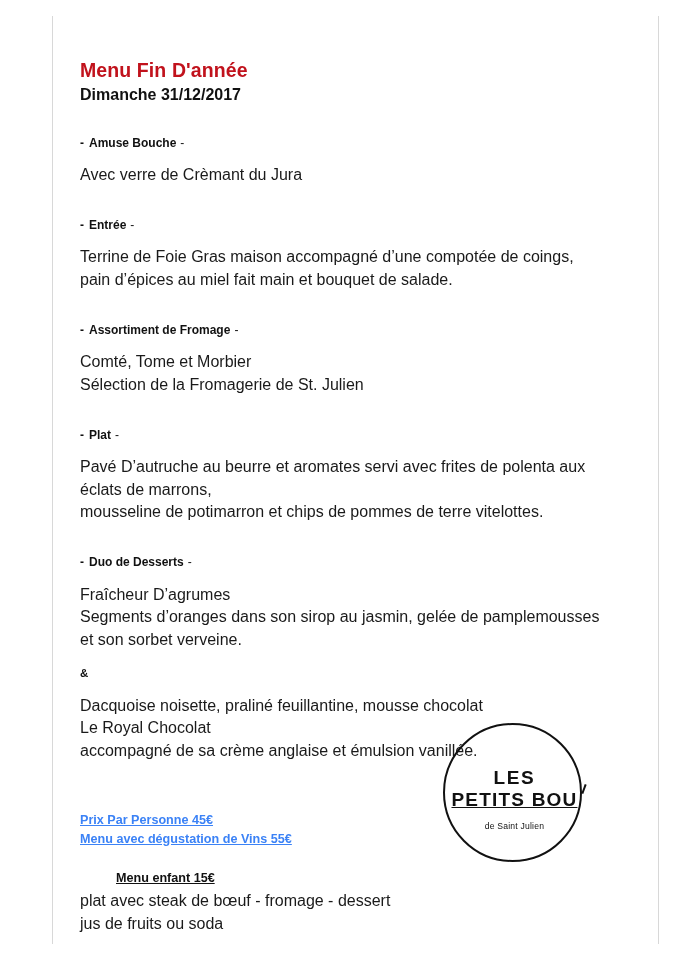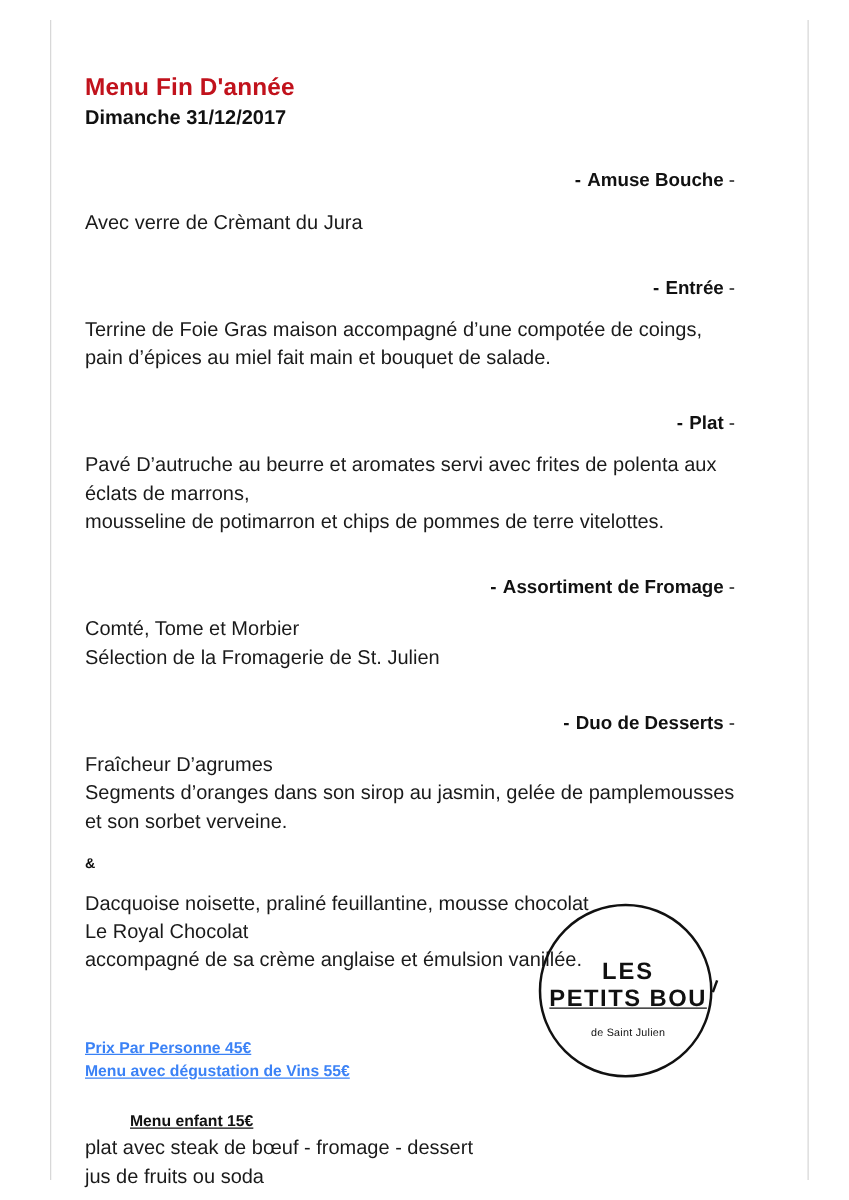--- a/index.html
+++ b/index.html
@@ -10,21 +10,21 @@
   body {
     width: 679px;
     height: 960px;
     font-family: "Liberation Sans", sans-serif;
     color: #1a1a1a;
     position: relative;
     overflow: hidden;
   }
   .page {
     position: absolute;
-    left: 4px;
+    left: 16px;
     top: 0;
     width: 644px;
     height: 960px;
     background: #ffffff;
   }
   .page-border-left {
     position: absolute;
     left: 36px;
     top: 16px;
     width: 1px;
@@ -57,26 +57,25 @@
     font-size: 16px;
     font-weight: bold;
     color: #111111;
     margin: 0;
     line-height: 1.15;
   }
   .section {
     margin-top: 31px;
   }
   .section-heading {
-    font-size: 15px;
+    font-size: 12px;
     font-weight: bold;
     color: #111111;
     margin: 0 0 14px 0;
     line-height: 1.2;
-    text-align: right;
   }
   .section-heading .dash {
     font-weight: bold;
     display: inline-block;
     margin-right: 5px;
   }
   .section-heading .dash-end {
     font-weight: normal;
     margin-left: 4px;
   }
@@ -197,32 +196,32 @@
     <div class="section">
       <div class="section-heading">
         <span class="dash">-</span><span>Entrée</span><span class="dash-end">-</span>
       </div>
       <p class="body-line">Terrine de Foie Gras maison accompagné d’une compotée de coings,</p>
       <p class="body-line">pain d’épices  au miel fait main et bouquet de salade.</p>
     </div>
 
     <div class="section">
       <div class="section-heading">
+        <span class="dash">-</span><span>Assortiment de Fromage</span><span class="dash-end">-</span>
+      </div>
+      <p class="body-line">Comté, Tome et Morbier</p>
+      <p class="body-line">Sélection de la Fromagerie de St. Julien</p>
+    </div>
+
+    <div class="section">
+      <div class="section-heading">
         <span class="dash">-</span><span>Plat</span><span class="dash-end">-</span>
       </div>
       <p class="body-line">Pavé D’autruche au beurre et aromates servi avec frites de polenta aux éclats de marrons,</p>
       <p class="body-line">mousseline de potimarron et chips de pommes de terre vitelottes.</p>
-    </div>
-
-    <div class="section">
-      <div class="section-heading">
-        <span class="dash">-</span><span>Assortiment de Fromage</span><span class="dash-end">-</span>
-      </div>
-      <p class="body-line">Comté, Tome et Morbier</p>
-      <p class="body-line">Sélection de la Fromagerie de St. Julien</p>
     </div>
 
     <div class="section">
       <div class="section-heading">
         <span class="dash">-</span><span>Duo de Desserts</span><span class="dash-end">-</span>
       </div>
       <p class="body-line">Fraîcheur D’agrumes</p>
       <p class="body-line">Segments d’oranges dans son sirop au jasmin, gelée de pamplemousses</p>
       <p class="body-line">et son sorbet verveine.</p>
       <p class="amp">&amp;</p>

